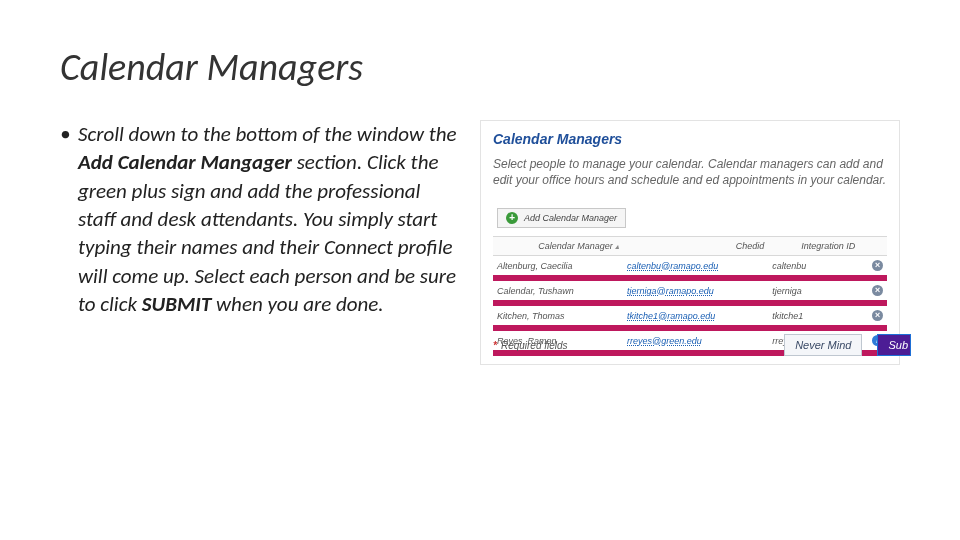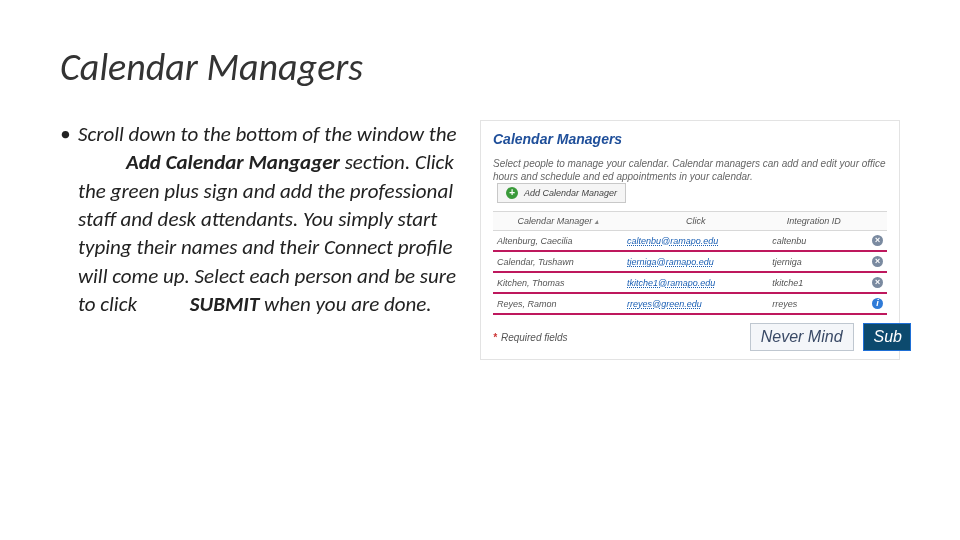--- a/index.html
+++ b/index.html
@@ -36,44 +36,44 @@
     display: flex;
     font-size: 21px;
     line-height: 1.35;
     color: #222;
   }
   .bullet .dot {
     flex: 0 0 18px;
     text-align: left;
   }
   .bullet .txt { flex: 1; }
-  .txt b { font-weight: 700; margin-left: 48px; }
+  .txt b { font-weight: 700; }
 
   
   .shot {
     flex: 1;
     border: 1px solid #e3e3e3;
     background: #ffffff;
     font-family: Arial, sans-serif;
     font-size: 10px;
     color: #555;
     padding: 10px 12px 8px 12px;
     position: relative;
     min-height: 240px;
   }
   .shot-title {
     color: #1f4f9a;
     font-weight: 700;
     font-size: 14px;
     margin-bottom: 10px;
   }
   .shot-desc {
-    font-size: 10px;
+    font-size: 12px;
     color: #666;
-    margin-bottom: 0;
+    margin-bottom: 20px;
     line-height: 1.3;
   }
   .add-btn {
     display: inline-flex;
     align-items: center;
     gap: 6px;
     border: 1px solid #c8c8c8;
     background: #f5f5f5;
     padding: 3px 8px;
     font-size: 9px;
@@ -92,36 +92,36 @@
     font-size: 10px;
     font-weight: 700;
     line-height: 1;
   }
   table.mgr {
     width: 100%;
     border-collapse: collapse;
     font-size: 9px;
   }
   table.mgr th {
-    text-align: center;
+    text-align: right;
     font-weight: 400;
     color: #555;
     padding: 4px 4px;
     border-bottom: 1px solid #d8d8d8;
     border-top: 1px solid #d8d8d8;
     background: #fafafa;
   }
   table.mgr th.sort::after {
     content: " \25B4";
     color: #888;
     font-size: 8px;
   }
   table.mgr td {
     padding: 4px 4px;
-    border-bottom: 2px solid #be185d;
+    border-bottom: 6px solid #be185d;
     vertical-align: middle;
   }
   table.mgr td.email { color: #1a5fb4; text-decoration: underline dotted; }
   .del-circle {
     width: 11px; height: 11px;
     border-radius: 50%;
     background: #7a8aa0;
     color: #fff;
     display: inline-flex;
     align-items: center;
@@ -134,37 +134,37 @@
   .footer-row {
     position: absolute;
     left: 12px; right: 0; bottom: 8px;
     display: flex;
     align-items: center;
   }
   .req { color: #c33; font-weight: 700; margin-right: 4px; }
   .req-label { font-size: 10px; color: #555; }
   .spacer { flex: 1; }
   .btn {
-    font-size: 16px;
+    font-size: 11px;
     padding: 4px 10px;
     border: 1px solid #bfc7d0;
     background: #f4f6f9;
     color: #3a4a66;
-    margin-left: 9px;
+    margin-left: 15px;
   }
   .btn.primary {
-    background: #0c4a6e;
+    background: #4c1d95;
     border-color: #1e6fd6;
     color: #fff;
     border-top-right-radius: 0;
     border-bottom-right-radius: 0;
     overflow: hidden;
     
     margin-right: -12px;
-    padding-right: 8px;
+    padding-right: 2px;
   }
 </style>
 </head>
 <body>
 
 <div class="slide">
 
   <h1 class="title">Calendar Managers</h1>
 
   <div class="content-row">
@@ -184,21 +184,21 @@
 
       <div class="add-btn">
         <span class="plus-circle">+</span>
         <span>Add Calendar Manager</span>
       </div>
 
       <table class="mgr">
         <thead>
           <tr>
             <th class="sort">Calendar Manager</th>
-            <th>Click</th>
+            <th>Chedid</th>
             <th>Integration ID</th>
             <th></th>
           </tr>
         </thead>
         <tbody>
             <tr>
               <td>Altenburg, Caecilia</td>
               <td class="email">caltenbu@ramapo.edu</td>
               <td>caltenbu</td>
               <td style="text-align: right;"><span class="del-circle">×</span></td>

